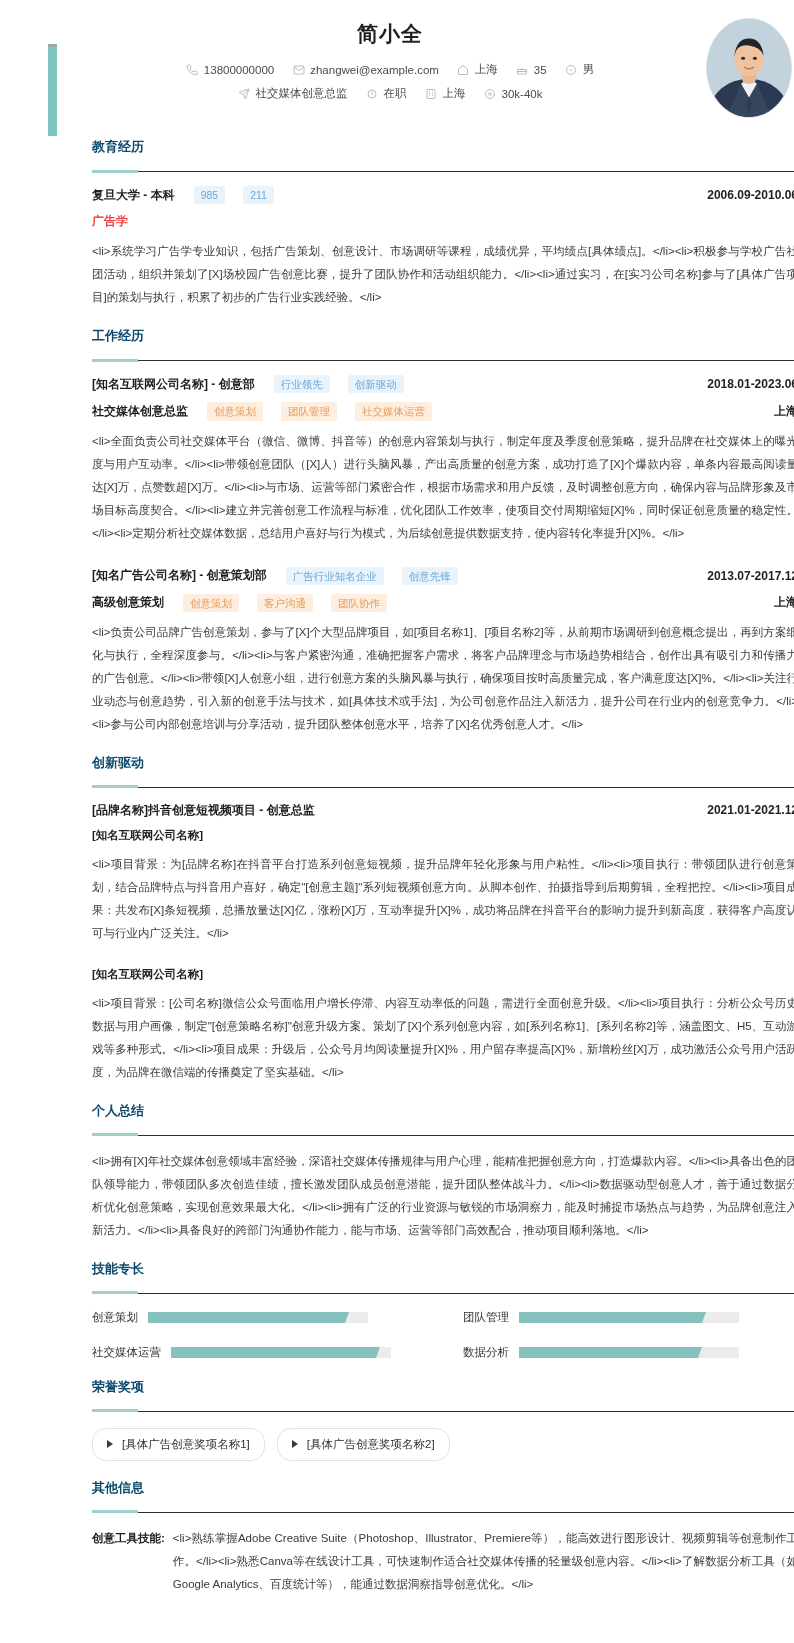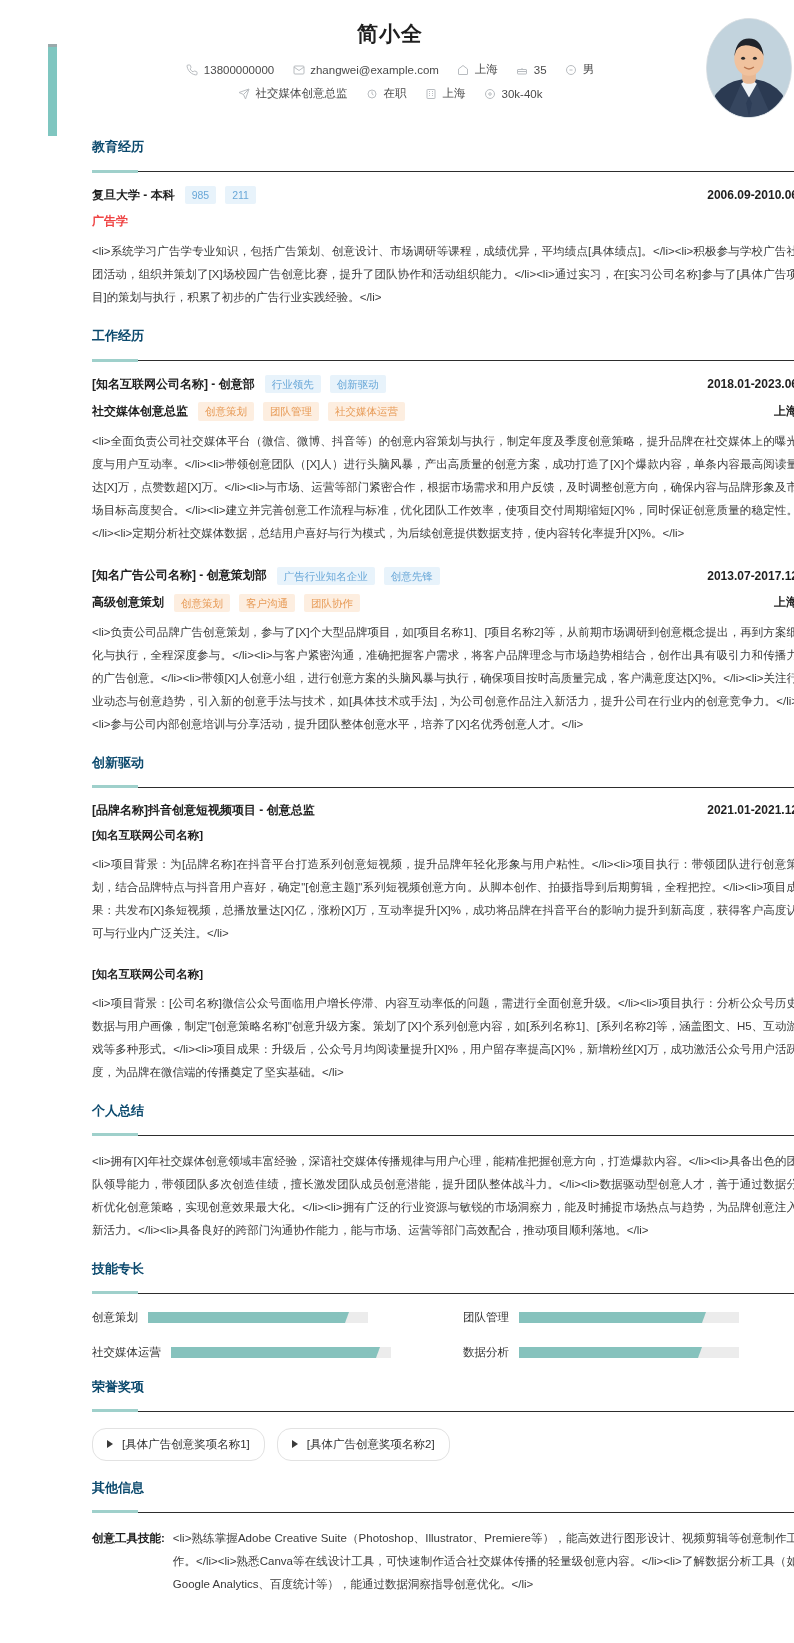--- a/index.html
+++ b/index.html
@@ -116,21 +116,21 @@
   .row {
     display: flex;
     align-items: center;
     justify-content: space-between;
     margin-bottom: 9px;
   }
   .row-left {
     display: flex;
     align-items: center;
     flex-wrap: wrap;
-    gap: 0px;
+    gap: 9px;
     min-width: 0;
   }
   .title-main {
     font-size: 12px;
     font-weight: bold;
     color: #1f1f1f;
     margin-right: 10px;
   }
   .title-sub {
     font-size: 12px;

